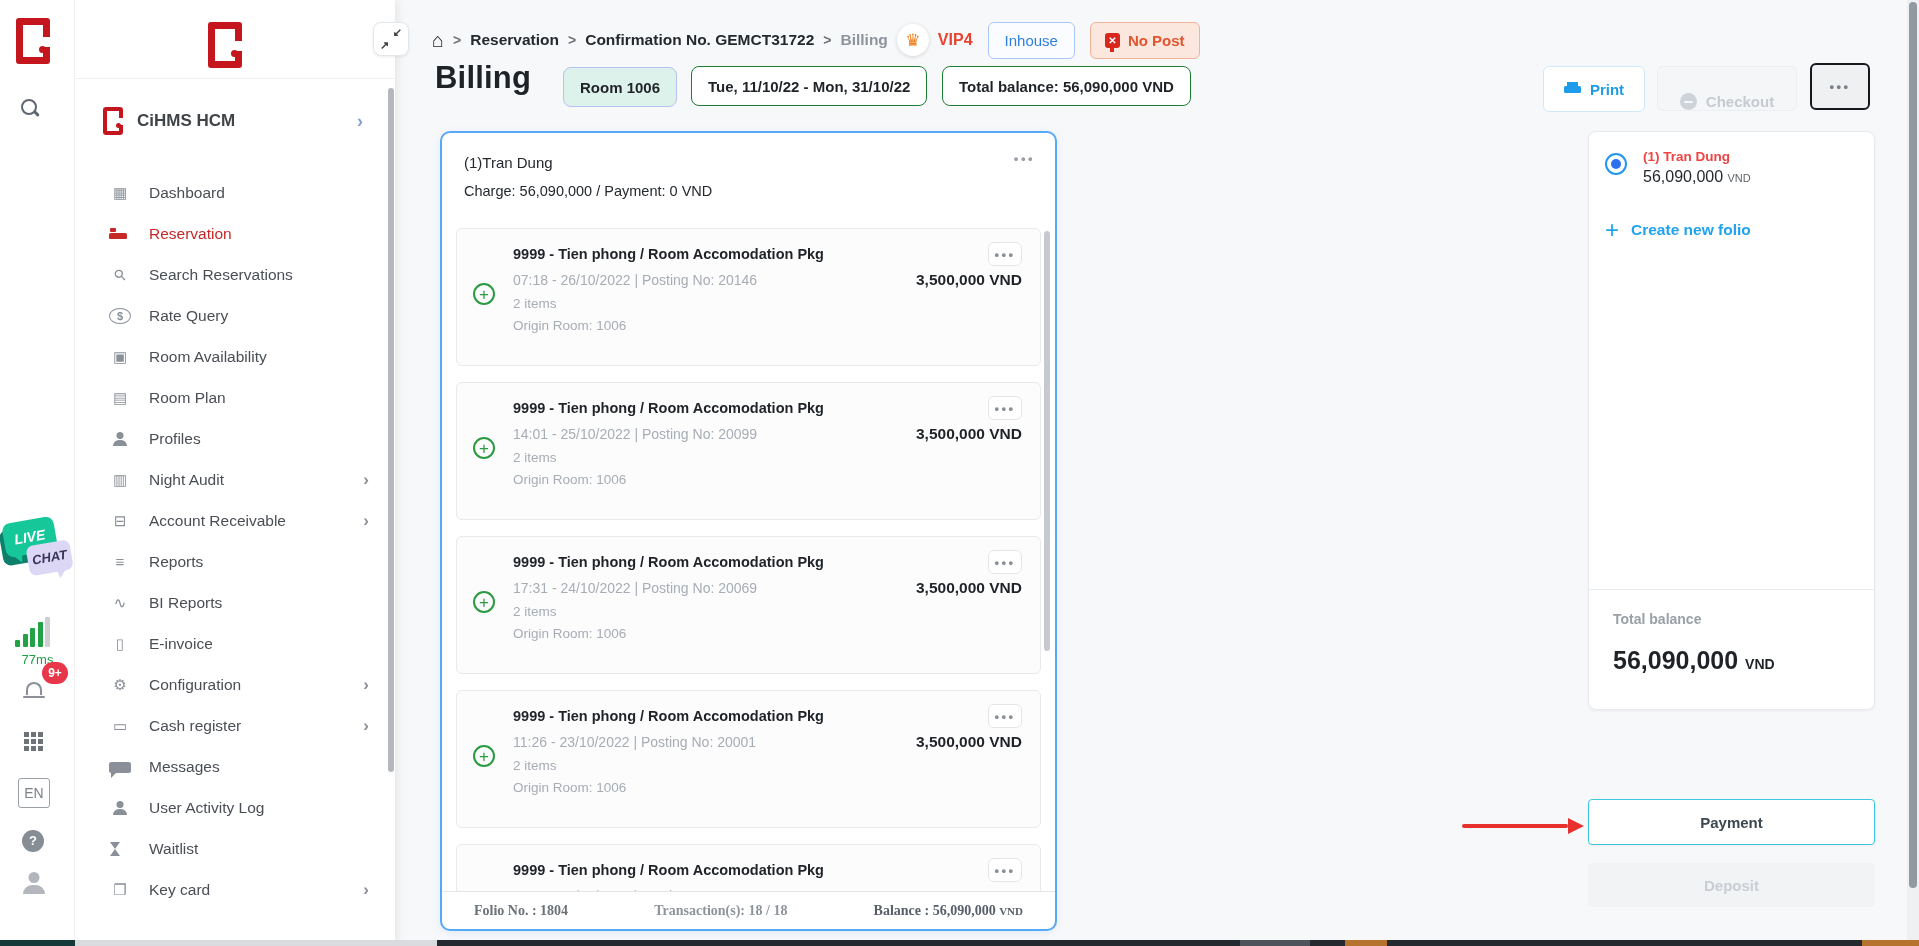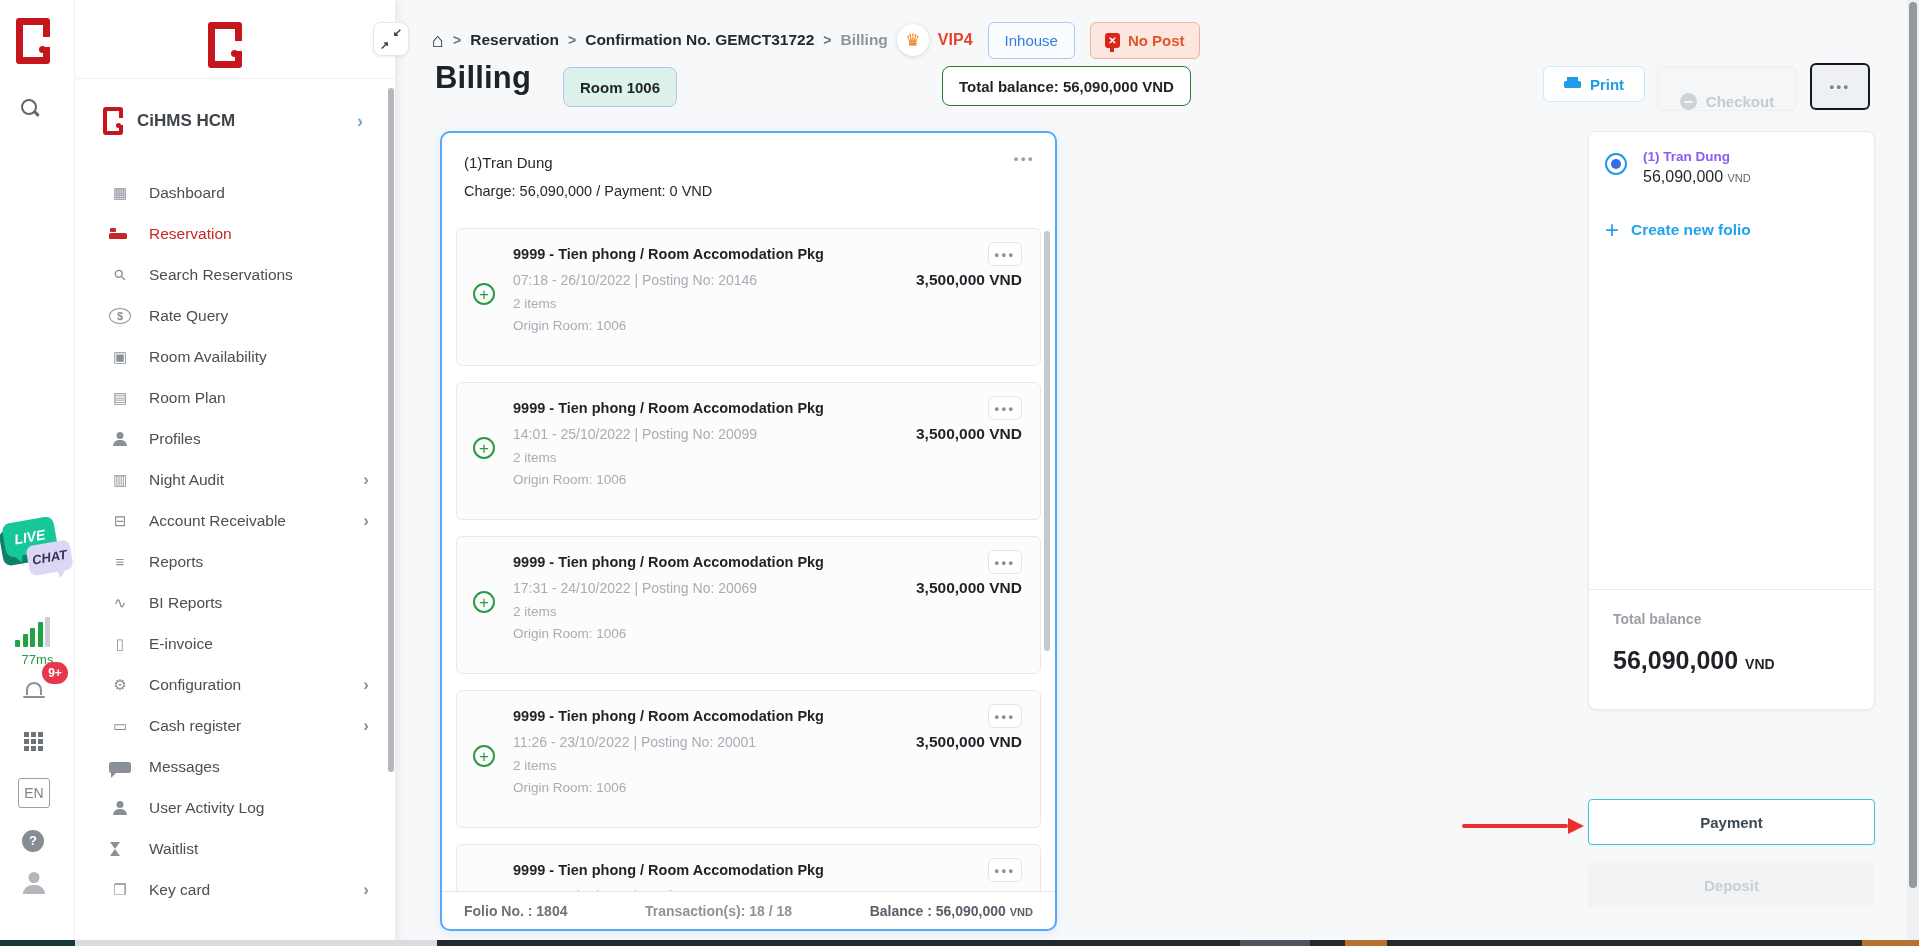--- a/index.html
+++ b/index.html
@@ -99,21 +99,21 @@
   .ic-nopost { position:relative; width:15px; height:15px; background:#d8261c; border-radius:3px; color:#fff; font-size:10px; font-weight:700; text-align:center; line-height:15px; }
   .ic-nopost::after { content:""; position:absolute; left:5.5px; bottom:-4px; width:4px; height:4px; background:#d8261c; }
 
   .page-title { position:absolute; left:40px; top:60px; font-size:31px; font-weight:600; color:#1f2328; letter-spacing:.2px; }
   .badge { position:absolute; height:40px; display:flex; align-items:center; padding:0 16px; border-radius:8px; font-size:15px; }
   .badge-room { left:168px; top:67px; background:#def2ec; border:1px solid #b7c3ee; color:#1f2328; font-weight:600; }
   .badge-green { background:#fff; border:1.5px solid #1e7e34; color:#1f2328; font-weight:700; }
   .badge-dates { left:296px; top:66px; }
   .badge-total { left:547px; top:66px; }
 
-  .btn-print { position:absolute; left:1148px; top:66px; width:102px; height:36px; background:#fff; border:1px solid #cfe9fb; border-radius:6px; color:#1e9be9; font-size:15px; font-weight:700; cursor:pointer; display:flex; align-items:center; justify-content:center; gap:9px; font-family:inherit; }
+  .btn-print { position:absolute; left:1148px; top:66px; width:102px; height:46px; background:#fff; border:1px solid #cfe9fb; border-radius:6px; color:#1e9be9; font-size:15px; font-weight:700; cursor:pointer; display:flex; align-items:center; justify-content:center; gap:9px; font-family:inherit; }
   .ic-print { position:relative; width:17px; height:14px; }
   .ic-print::before { content:""; position:absolute; left:3px; top:0; width:11px; height:4px; background:#1e9be9; }
   .ic-print::after { content:""; position:absolute; left:0; top:4px; width:17px; height:7px; background:#1e9be9; border-radius:1.5px; }
   .btn-checkout { position:absolute; left:1262px; top:66px; width:140px; height:45px; background:#f5f6f8; border:1px solid #eceef1; border-radius:6px; color:#c6cbd1; font-size:15px; font-weight:700; display:flex; align-items:flex-end; justify-content:center; gap:9px; font-family:inherit; }
   .ic-minus { position:relative; width:17px; height:17px; border-radius:50%; background:#ced3d9; }
   .ic-minus::after { content:""; position:absolute; left:4px; top:7.5px; width:9px; height:2.5px; background:#f5f6f8; border-radius:1px; }
   .btn-more { position:absolute; left:1415px; top:63px; width:60px; height:47px; background:#eef0f2; border:2px solid #14181c; border-radius:6px; cursor:pointer; color:#7a8087; display:flex; align-items:center; justify-content:center; }
   .dots3 { letter-spacing:2.5px; font-size:13px; font-weight:700; line-height:1; }
 
   
@@ -125,32 +125,32 @@
   .txn { position:relative; background:#fcfcfd; border:1px solid #e7e9ec; border-radius:6px; height:138px; margin-bottom:16px; padding:13px 18px 0 56px; }
   .plus { position:absolute; left:16px; top:54px; width:22px; height:22px; border:2px solid #2c9a41; border-radius:50%; color:#2c9a41; font-size:17px; font-weight:500; text-align:center; line-height:19px; cursor:pointer; }
   .txn-top { display:flex; align-items:flex-start; justify-content:space-between; }
   .txn-title { font-size:14.5px; font-weight:700; color:#1f2328; padding-top:4px; }
   .txn-dots { width:34px; height:24px; background:#fff; border:1px solid #e3e6e9; border-radius:6px; color:#8a9097; cursor:pointer; }
   .txn-meta-row { display:flex; align-items:baseline; justify-content:space-between; margin-top:5px; }
   .txn-meta { font-size:14px; color:#a7adb4; }
   .txn-amount { font-size:15.5px; font-weight:700; color:#1f2328; }
   .txn-gray { font-size:13.5px; color:#a7adb4; margin-top:7px; }
   .txn-scroll { position:absolute; right:5px; top:98px; width:6px; height:420px; background:#c6cad0; border-radius:3px; }
-  .folio-footer { position:absolute; left:0; right:0; bottom:0; height:38px; border-top:1px solid #e4e7ea; display:flex; align-items:center; justify-content:space-between; padding:0 22px; font-size:14px; font-weight:600; }
+  .folio-footer { position:absolute; left:0; right:0; bottom:0; height:38px; border-top:1px solid #e4e7ea; display:flex; align-items:center; justify-content:space-between; padding:0 32px; font-size:14px; font-weight:600;font-family:Liberation Serif, serif; }
   .ff-folio { color:#6b7177; }
   .ff-count { color:#8d949c; }
   .ff-balance { color:#57606a; }
   .vnd-sm { font-size:11px; font-weight:700; }
 
   
   .panel-card { position:absolute; left:1193px; top:131px; width:287px; height:579px; background:#fff; border:1px solid #e8eaed; border-radius:8px; box-shadow:0 1px 3px rgba(0,0,0,.05); }
   .radio-row { position:absolute; left:16px; top:17px; display:flex; gap:16px; cursor:pointer; }
   .radio { width:22px; height:22px; border:2px solid #2196f3; border-radius:50%; position:relative; margin-top:4px; }
   .radio::after { content:""; position:absolute; left:4px; top:4px; width:10px; height:10px; border-radius:50%; background:#2f6fed; }
-  .radio-name { font-size:13.5px; font-weight:600; color:#8b5cf6; }
+  .radio-name { font-size:13.5px; font-weight:600; color:#ef4444; }
   .radio-amount { font-size:16px; color:#24292e; margin-top:4px; }
   .vnd-xs { font-size:11px; color:#5f6368; }
   .create-folio { position:absolute; left:16px; top:86px; display:flex; align-items:center; gap:12px; color:#1fa3ef; font-weight:700; font-size:15.5px; cursor:pointer; }
   .create-folio .plus-lg { font-size:24px; font-weight:400; line-height:1; }
   .panel-divider { position:absolute; left:0; top:457px; width:100%; height:1px; background:#e8eaed; }
   .tb-label { position:absolute; left:24px; top:479px; font-size:14px; font-weight:600; color:#9aa0a6; }
   .tb-amount { position:absolute; left:24px; top:514px; font-size:25px; font-weight:700; color:#1f2328; }
   .tb-amount .vnd-md { font-size:14px; font-weight:700; }
 
   .side-btn { position:absolute; left:1193px; width:287px; height:44px; border-radius:4px; font-size:15px; font-weight:600; font-family:inherit; cursor:pointer; }
@@ -338,20 +338,21 @@
       <span class="vip">VIP4</span>
       <button class="btn-inhouse">Inhouse</button>
       <button class="btn-nopost">
         <span class="ic-nopost">✕</span>
         <span>No Post</span>
       </button>
     </div>
 
     <div class="page-title">Billing</div>
     <div class="badge badge-room">Room 1006</div>
+    <div class="badge badge-green badge-dates">Tue, 11/10/22 - Mon, 31/10/22</div>
     <div class="badge badge-green badge-total">Total balance: 56,090,000 VND</div>
 
     <button class="btn-print">
       <span class="ic-print"></span>
       <span>Print</span>
     </button>
     <button class="btn-checkout">
       <span class="ic-minus"></span>
       <span>Checkout</span>
     </button>

